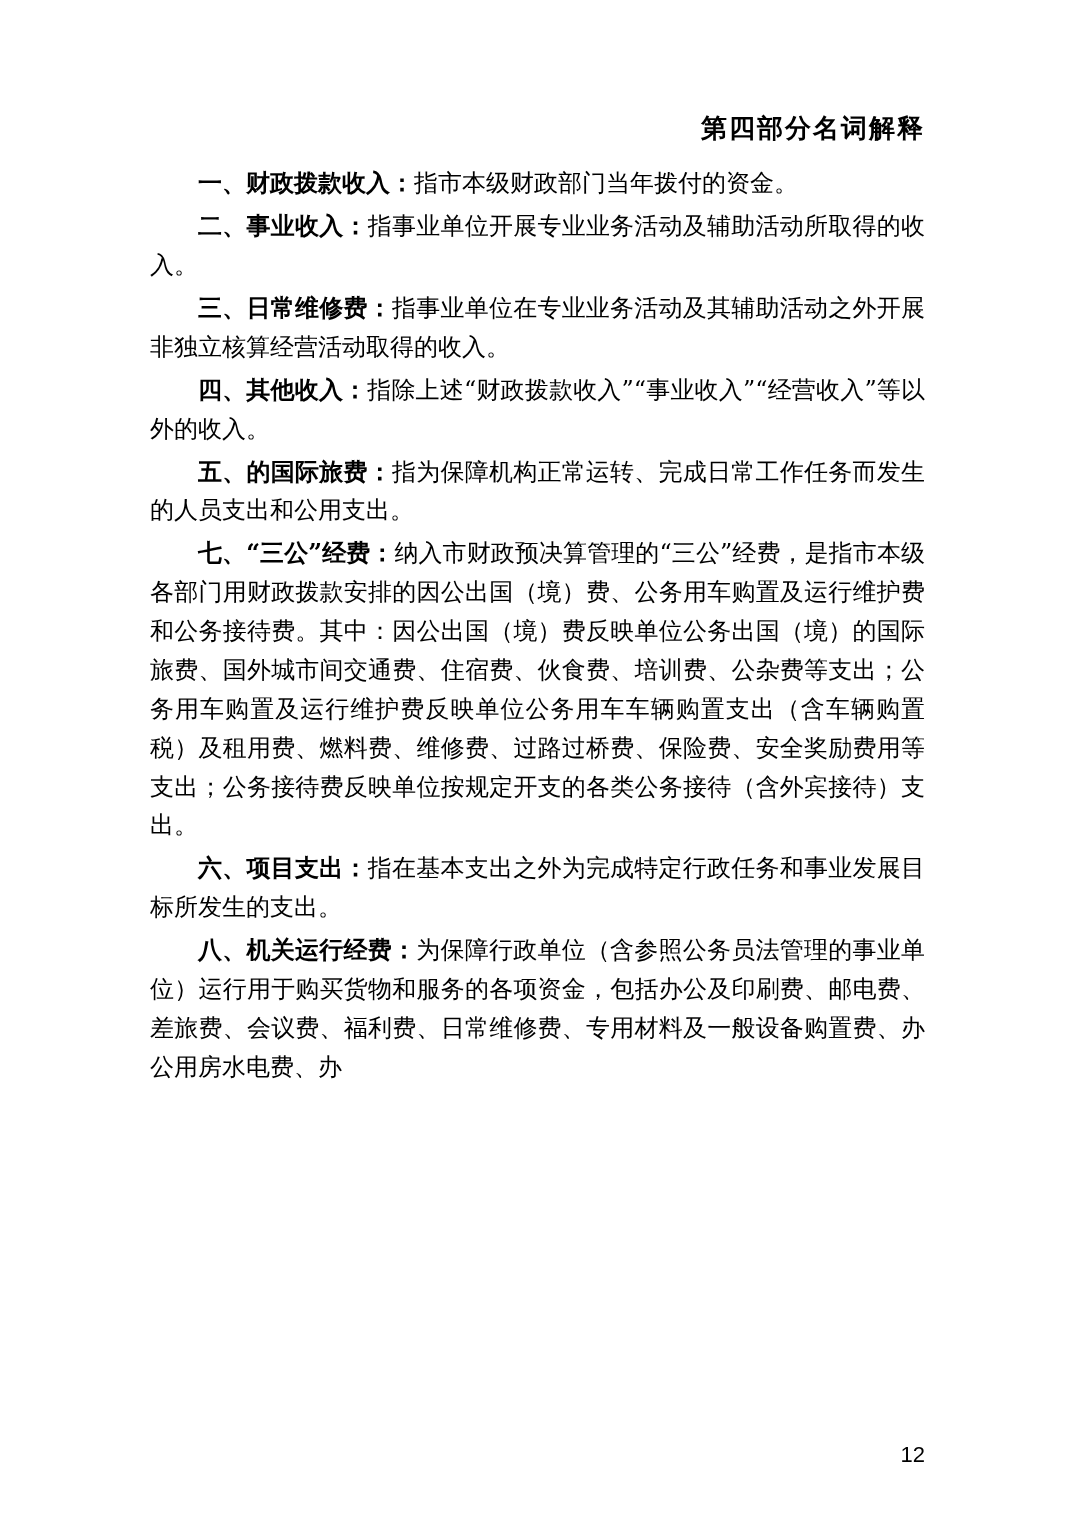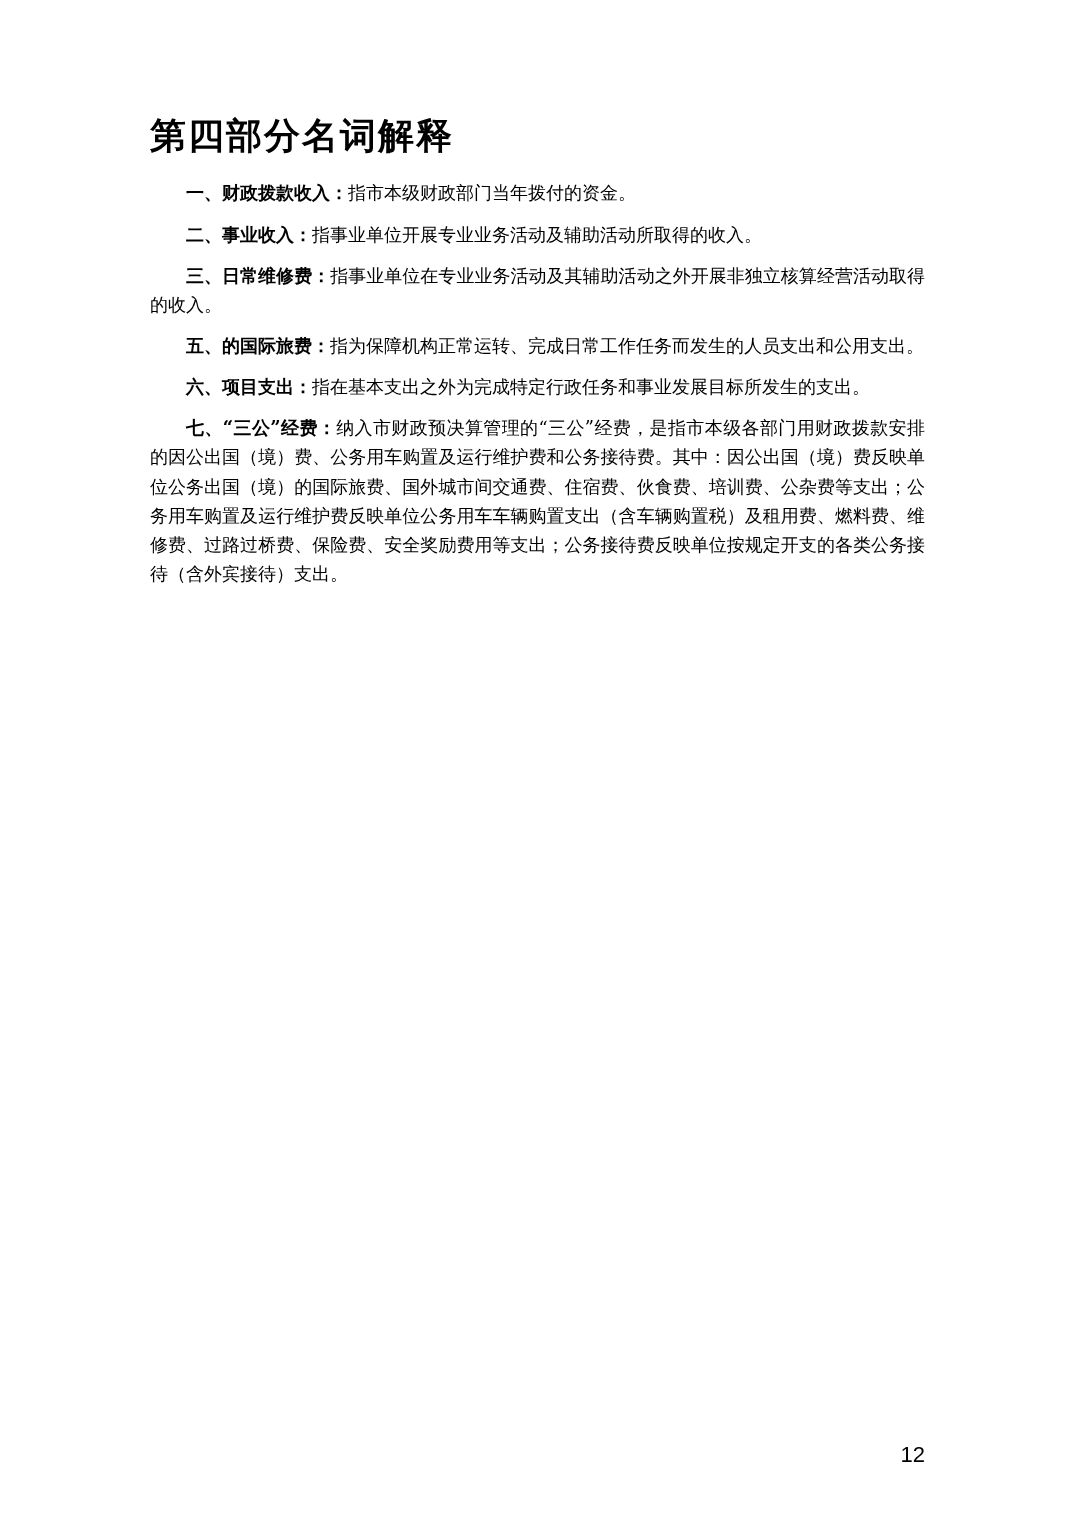--- a/index.html
+++ b/index.html
@@ -16,33 +16,33 @@
     overflow: hidden;
   }
   .page {
     box-sizing: border-box;
     width: 1075px;
     height: 1520px;
     padding: 110px 150px 40px 150px;
     position: relative;
   }
   .doc-title {
-    text-align: left;
-    font-size: 36px;
+    text-align: right;
+    font-size: 26px;
     font-weight: 700;
     letter-spacing: 2px;
     margin: 0 0 18px 0;
     line-height: 1.4;
   }
   .para {
-    font-size: 18px;
+    font-size: 24px;
     line-height: 1.62;
     text-align: justify;
     text-justify: inter-ideograph;
-    margin: 12px 0 2px 0;
+    margin: 4px 0 2px 0;
     text-indent: 2em;
   }
   .para .lead {
     font-weight: 700;
   }
   .page-number {
     position: absolute;
     right: 150px;
     bottom: 52px;
     font-size: 22px;
@@ -61,29 +61,35 @@
   </p>
 
   <p class="para">
     <span class="lead">二、事业收入：</span><span>指事业单位开展专业业务活动及辅助活动所取得的收入。</span>
   </p>
 
   <p class="para">
     <span class="lead">三、日常维修费：</span><span>指事业单位在专业业务活动及其辅助活动之外开展非独立核算经营活动取得的收入。</span>
   </p>
 
+  <p class="para">
+    <span class="lead">四、其他收入：</span><span>指除上述“财政拨款收入”“事业收入”“经营收入”等以外的收入。</span>
+  </p>
 
   <p class="para">
     <span class="lead">五、的国际旅费：</span><span>指为保障机构正常运转、完成日常工作任务而发生的人员支出和公用支出。</span>
+  </p>
+
+  <p class="para">
+    <span class="lead">七、“三公”经费：</span><span>纳入市财政预决算管理的“三公”经费，是指市本级各部门用财政拨款安排的因公出国（境）费、公务用车购置及运行维护费和公务接待费。其中：因公出国（境）费反映单位公务出国（境）的国际旅费、国外城市间交通费、住宿费、伙食费、培训费、公杂费等支出；公务用车购置及运行维护费反映单位公务用车车辆购置支出（含车辆购置税）及租用费、燃料费、维修费、过路过桥费、保险费、安全奖励费用等支出；公务接待费反映单位按规定开支的各类公务接待（含外宾接待）支出。</span>
   </p>
 
   <p class="para">
     <span class="lead">六、项目支出：</span><span>指在基本支出之外为完成特定行政任务和事业发展目标所发生的支出。</span>
   </p>
 
   <p class="para">
-    <span class="lead">七、“三公”经费：</span><span>纳入市财政预决算管理的“三公”经费，是指市本级各部门用财政拨款安排的因公出国（境）费、公务用车购置及运行维护费和公务接待费。其中：因公出国（境）费反映单位公务出国（境）的国际旅费、国外城市间交通费、住宿费、伙食费、培训费、公杂费等支出；公务用车购置及运行维护费反映单位公务用车车辆购置支出（含车辆购置税）及租用费、燃料费、维修费、过路过桥费、保险费、安全奖励费用等支出；公务接待费反映单位按规定开支的各类公务接待（含外宾接待）支出。</span>
+    <span class="lead">八、机关运行经费：</span><span>为保障行政单位（含参照公务员法管理的事业单位）运行用于购买货物和服务的各项资金，包括办公及印刷费、邮电费、差旅费、会议费、福利费、日常维修费、专用材料及一般设备购置费、办公用房水电费、办</span>
   </p>
-
 
   <div class="page-number">12</div>
 
 </div>
 
 </body></html>

